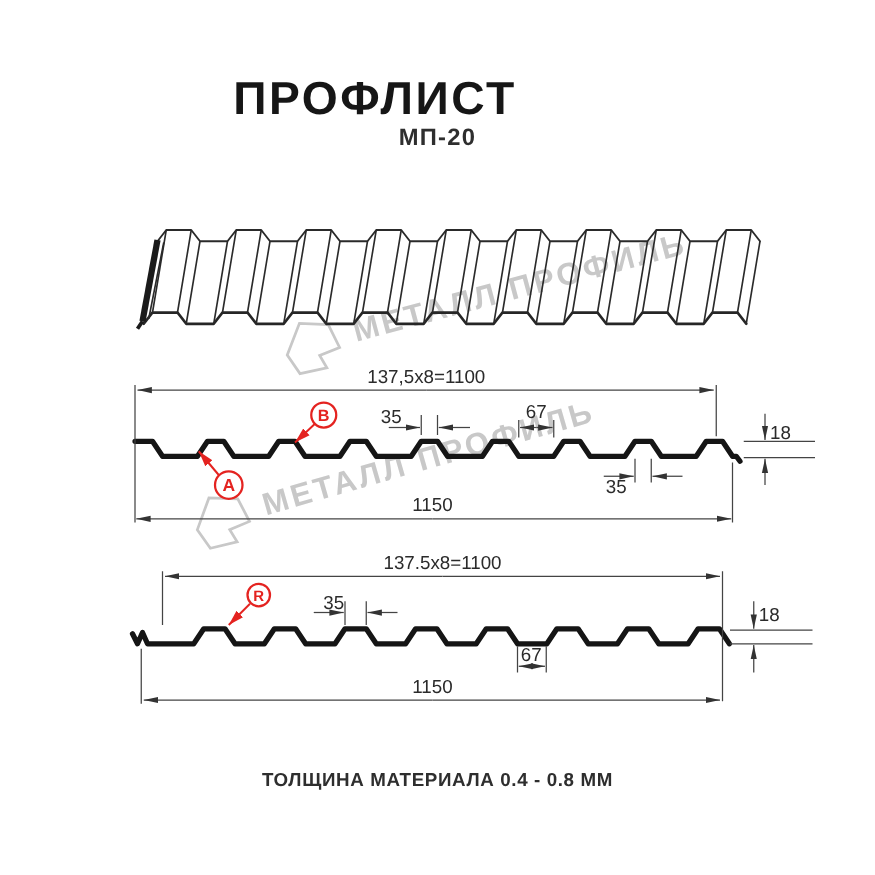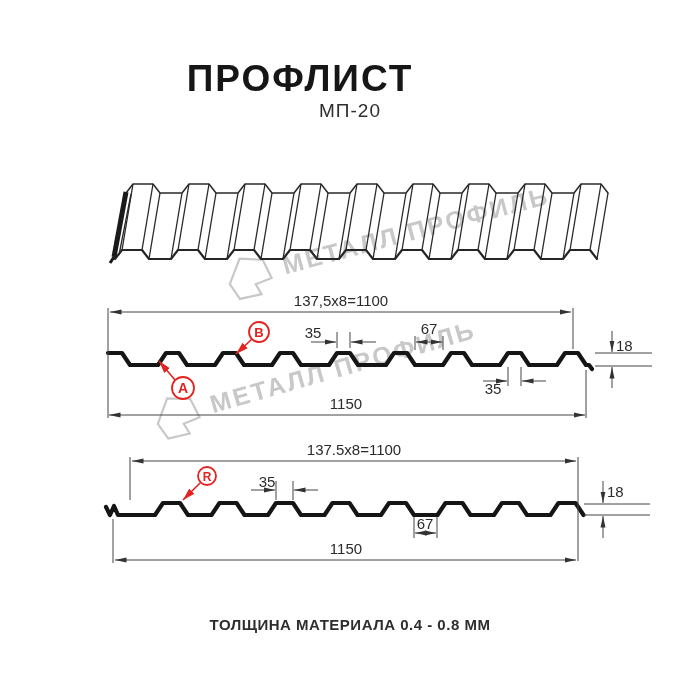--- a/index.html
+++ b/index.html
@@ -2,21 +2,21 @@
 <html><head>
 <meta charset="utf-8">
 <style>
   html,body{margin:0;padding:0;background:#ffffff;}
   .stage{position:relative;width:700px;height:700px;background:#fff;overflow:hidden;
          font-family:"Liberation Sans", sans-serif;}
   .title-wrap{position:absolute;top:58px;left:0;width:700px;text-align:center;z-index:3;}
   .title-wrap span{position:relative;left:-50px;font-size:37px;font-weight:700;
         letter-spacing:2px;color:#161616;}
   .subtitle{position:absolute;top:100px;left:0;width:700px;text-align:center;
-        font-size:19px;font-weight:400;letter-spacing:1px;color:#2e2e2e;z-index:3;}
+        font-size:19px;font-weight:700;letter-spacing:1px;color:#2e2e2e;z-index:3;}
   .footer{position:absolute;top:616px;left:0;width:700px;text-align:center;
         font-size:15px;font-weight:700;letter-spacing:.5px;color:#2e2e2e;z-index:3;}
   .wm{position:absolute;display:flex;align-items:center;gap:9px;z-index:0;
       transform-origin:left center;white-space:nowrap;}
   .wm-text{font-size:25px;font-weight:700;letter-spacing:2.5px;color:#c8c8c8;}
   .wm1{left:222px;top:258px;transform:rotate(-15deg);}
   .wm2{left:150px;top:398px;transform:rotate(-16deg);}
   svg#draw{position:absolute;left:0;top:0;z-index:1;}
   .dim{font-family:"Liberation Sans", sans-serif;font-size:15px;fill:#2b2b2b;}
   .redletter{font-family:"Liberation Sans", sans-serif;font-weight:700;fill:#e42320;}

